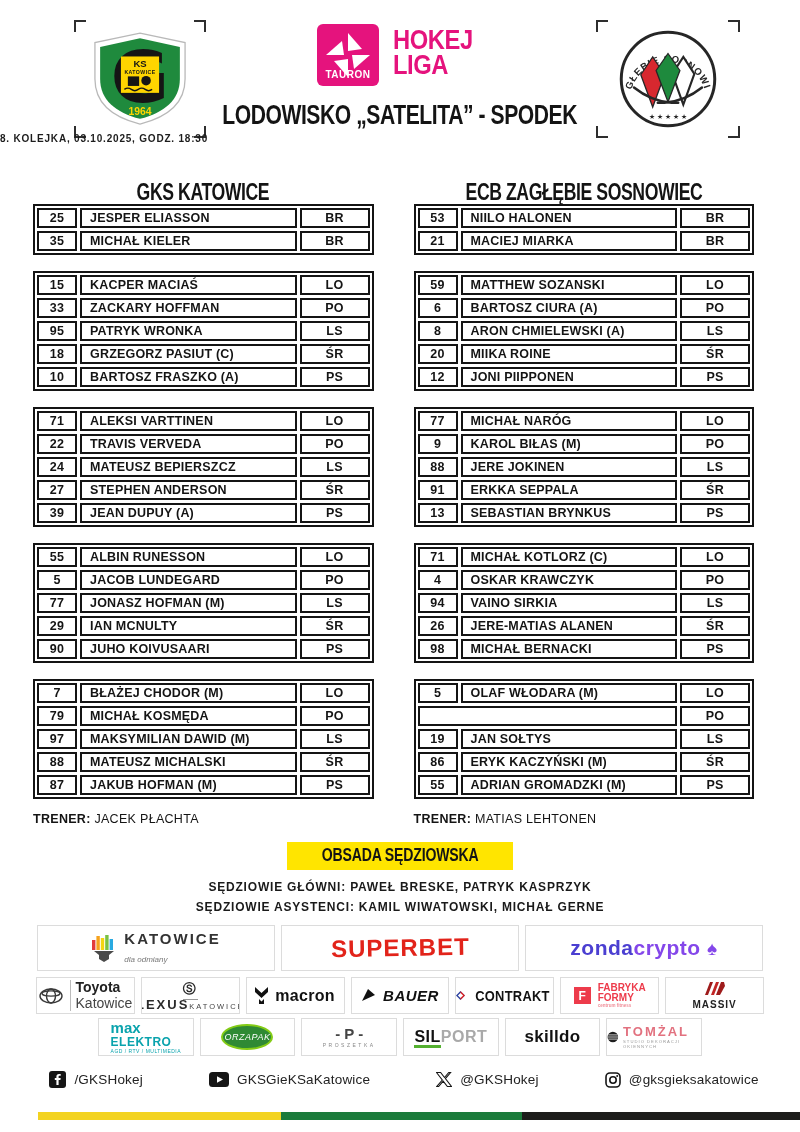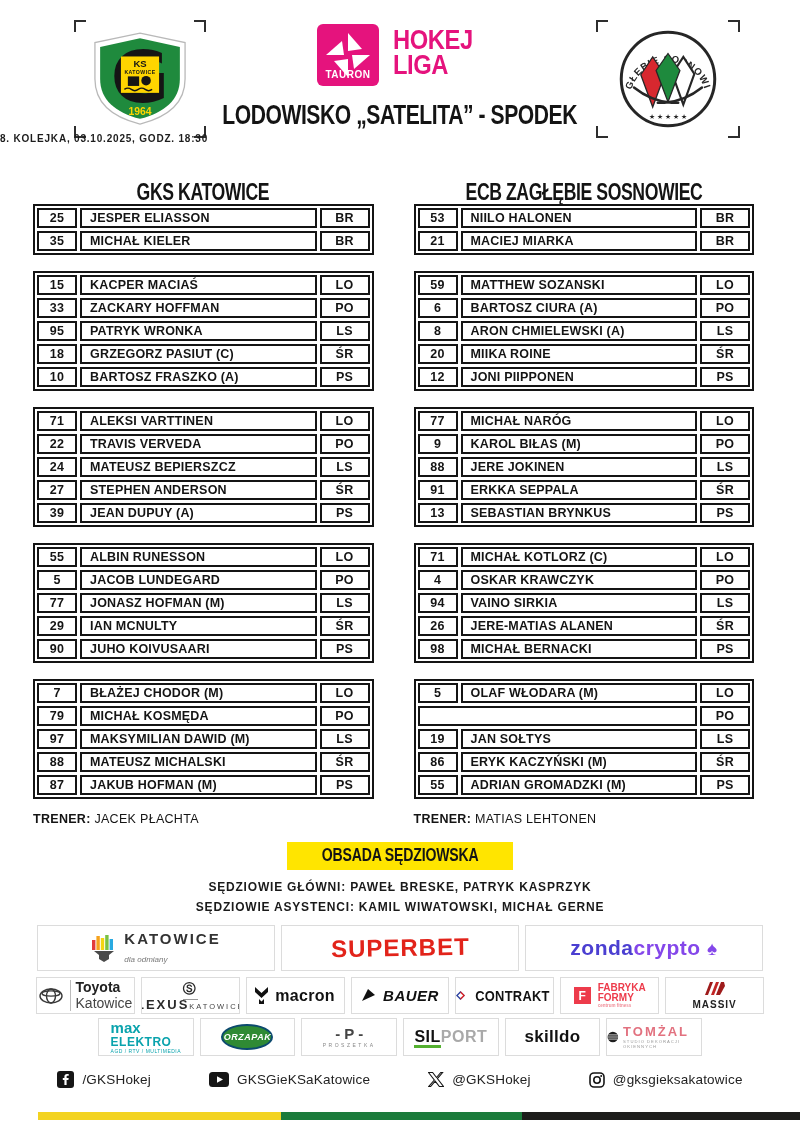--- a/index.html
+++ b/index.html
@@ -30,21 +30,21 @@
   .team-col { flex:1; min-width:0; }
   .team-name { text-align:center; font-size:21px; font-weight:bold; white-space:nowrap; }
   .team-name span { display:inline-block; transform:scale(0.84,1.15); letter-spacing:-0.5px; }
   .roster-group { border:2px solid #141414; padding:2px; margin-bottom:16px; background:#fff; }
   .roster-group:last-child { margin-bottom:0; }
   .roster-row { display:flex; gap:3px; margin-bottom:3px; }
   .roster-row:last-child { margin-bottom:0; }
   .cell { border:2px solid #141414; height:20px; display:flex; align-items:center; font-weight:bold; font-size:12.5px; letter-spacing:0.2px; background:#fff; }
   .cell.num { width:40px; justify-content:center; flex:none; }
   .cell.name { flex:1; padding-left:8px; min-width:0; white-space:nowrap; }
-  .cell.pos { width:50px; justify-content:center; flex:none; }
+  .cell.pos { width:70px; justify-content:center; flex:none; }
   .coach { margin-top:13px; font-size:12.5px; letter-spacing:0.3px; }
   .coach b { font-weight:bold; }
 
   
   .officials { margin-top:16px; text-align:center; }
   .banner { display:inline-block; background:#FFE500; padding:5px 24px; font-size:16px; font-weight:bold; }
   .banner span { display:inline-block; transform:scale(0.88,1.1); letter-spacing:-0.2px; }
   .ref-line { font-size:12px; font-weight:bold; letter-spacing:0.8px; margin-top:6px; color:#1a1a1a; }
   .ref-line .lbl { font-weight:bold; }
   .officials .ref-lines { margin-top:10px; }
@@ -74,36 +74,36 @@
   .contrakt { font-size:14px; font-weight:bold; letter-spacing:0.3px; color:#111; transform:scaleX(0.92); }
   .ff-mark { width:17px; height:17px; background:#ED3B4B; color:#fff; font-size:12px; font-weight:bold; display:flex; align-items:center; justify-content:center; flex:none; }
   .ff-txt { color:#ED3B4B; font-size:10px; font-weight:bold; line-height:1.05; }
   .ff-txt i { display:block; font-size:4.5px; font-style:normal; color:#f08f99; }
   .massiv { text-align:center; line-height:1; }
   .massiv .mtxt { font-size:10px; font-weight:bold; letter-spacing:1px; color:#222; margin-top:2px; }
   .maxel { line-height:1.05; color:#0aa3ad; }
   .maxel .m1 { font-size:15px; font-weight:bold; color:#0aa3ad; }
   .maxel .m2 { font-size:12px; font-weight:bold; letter-spacing:0.5px; }
   .maxel .m3 { font-size:5px; letter-spacing:0.5px; }
-  .orzapak { background:#2f8a34; border:2px solid #0c4a6e; border-radius:50%; width:52px; height:26px; display:flex; align-items:center; justify-content:center; color:#fff; font-size:9px; font-weight:bold; font-style:italic; letter-spacing:0.5px; }
+  .orzapak { background:#2f8a34; border:2px solid #84cc16; border-radius:50%; width:52px; height:26px; display:flex; align-items:center; justify-content:center; color:#fff; font-size:9px; font-weight:normal; font-style:italic; letter-spacing:0.5px; }
   .proszetka { text-align:center; line-height:1.1; color:#444; }
   .proszetka .pp { font-size:15px; font-weight:bold; }
   .proszetka .ps { font-size:5px; letter-spacing:2.5px; color:#888; }
   .silport { font-size:16px; font-weight:bold; letter-spacing:0.5px; }
   .silport .s1 { color:#111; border-bottom:3px solid #54b030; }
   .silport .s2 { color:#a9a9a9; }
   .skilldo { font-size:17px; font-weight:bold; color:#111; letter-spacing:0.3px; }
   .tomzal { display:flex; align-items:center; gap:4px; }
   .tomzal .ttxt { line-height:1; }
   .tomzal .t1 { font-size:13px; font-weight:bold; letter-spacing:2px; color:#e2717f; }
   .tomzal .t2 { font-size:4.2px; letter-spacing:1px; color:#999; margin-top:2px; }
 
   
   .social { margin-top:15px; display:flex; justify-content:center; align-items:center; gap:58px; }
-  .social-item { display:flex; align-items:center; gap:8px; }
+  .social-item { display:flex; align-items:center; gap:8px;margin-left:8px; }
   .social-item .handle { font-size:13.5px; color:#222; letter-spacing:0.2px; }
 
   
   .stripe { position:absolute; left:38px; right:0; top:1112px; height:8px; display:flex; }
   .stripe .seg1 { width:243px; background:#F3D321; }
   .stripe .seg2 { width:241px; background:#1B7B3B; }
   .stripe .seg3 { flex:1; background:#1D1D1B; }
 </style>
 </head>
 <body>

